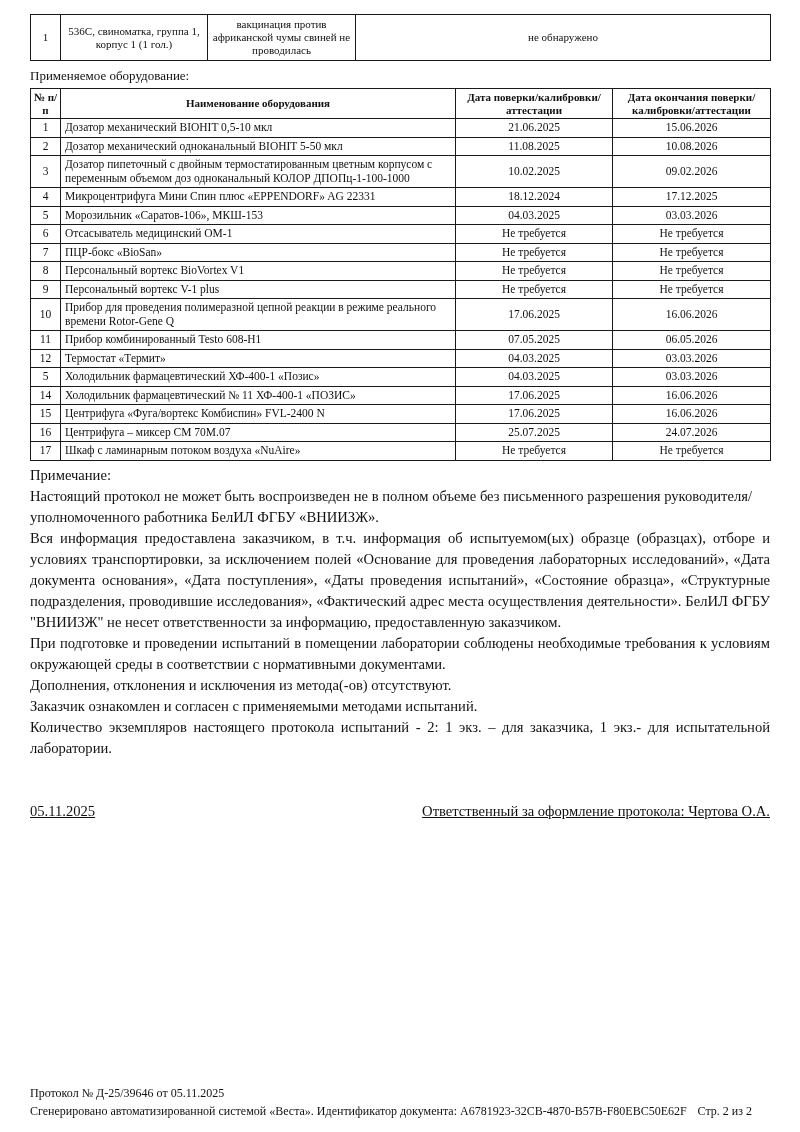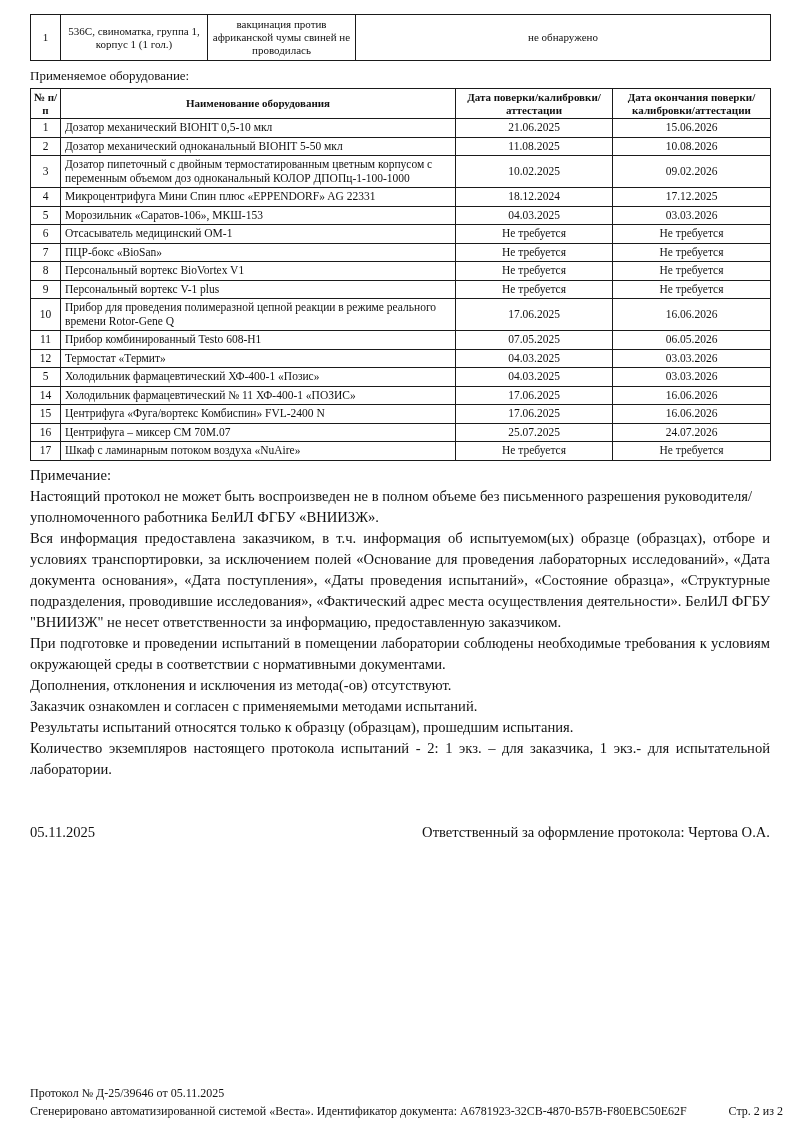--- a/index.html
+++ b/index.html
@@ -30,26 +30,26 @@
   .c-name { text-align:left; }
   .c-date { text-align:center; }
 
   .notes { margin-top:4px; font-size:14.6px; line-height:21px; }
   .notes-heading { font-size:14.6px; line-height:21px;font-family:Liberation Serif, serif; }
   .para { text-align:justify; }
   .para.no-justify { text-align:left; }
 
   .sign-row {
     display:flex; justify-content:space-between; align-items:flex-end;
-    margin-top:42px; font-size:14.6px; line-height:21px;
+    margin-top:42px; font-size:14.6px; line-height:21px;text-decoration:underline;
   }
   .end-line { font-size:15px; line-height:22px; margin-top:1px; }
 
   .footer {
-    position:absolute; left:30px; right:17px; bottom:12px;
+    position:absolute; left:30px; right:48px; bottom:12px;
     font-size:12px; line-height:18px;
   }
   .footer-row { display:flex; justify-content:space-between; align-items:baseline; }
 </style>
 </head>
 <body>
 
 <div class="page">
 
   <table class="results-table">
@@ -193,21 +193,20 @@
   </table>
 
   <div class="notes">
     <div class="notes-heading">Примечание:</div>
     <div>
         <div class="para no-justify">Настоящий протокол не может быть воспроизведен не в полном объеме без письменного разрешения руководителя/уполномоченного работника БелИЛ ФГБУ «ВНИИЗЖ».</div>
         <div class="para">Вся информация предоставлена заказчиком, в т.ч. информация об испытуемом(ых) образце (образцах), отборе и условиях транспортировки, за исключением полей «Основание для проведения лабораторных исследований», «Дата документа основания», «Дата поступления», «Даты проведения испытаний», «Состояние образца», «Структурные подразделения, проводившие исследования», «Фактический адрес места осуществления деятельности». БелИЛ ФГБУ "ВНИИЗЖ" не несет ответственности за информацию, предоставленную заказчиком.</div>
         <div class="para">При подготовке и проведении испытаний в помещении лаборатории соблюдены необходимые требования к условиям окружающей среды в соответствии с нормативными документами.</div>
         <div class="para">Дополнения, отклонения и исключения из метода(-ов) отсутствуют.</div>
         <div class="para">Заказчик ознакомлен и согласен с применяемыми методами испытаний.</div>
-        <div class="para">Результаты испытаний относятся только к образцу (образцам), прошедшим испытания.</div>
         <div class="para">Количество экземпляров настоящего протокола испытаний - 2: 1 экз. – для заказчика, 1 экз.- для испытательной лаборатории.</div>
       </div>
   </div>
 
   <div class="sign-row">
     <span>05.11.2025</span>
     <span>Ответственный за оформление протокола: Чертова О.А.</span>
   </div>
 
 

